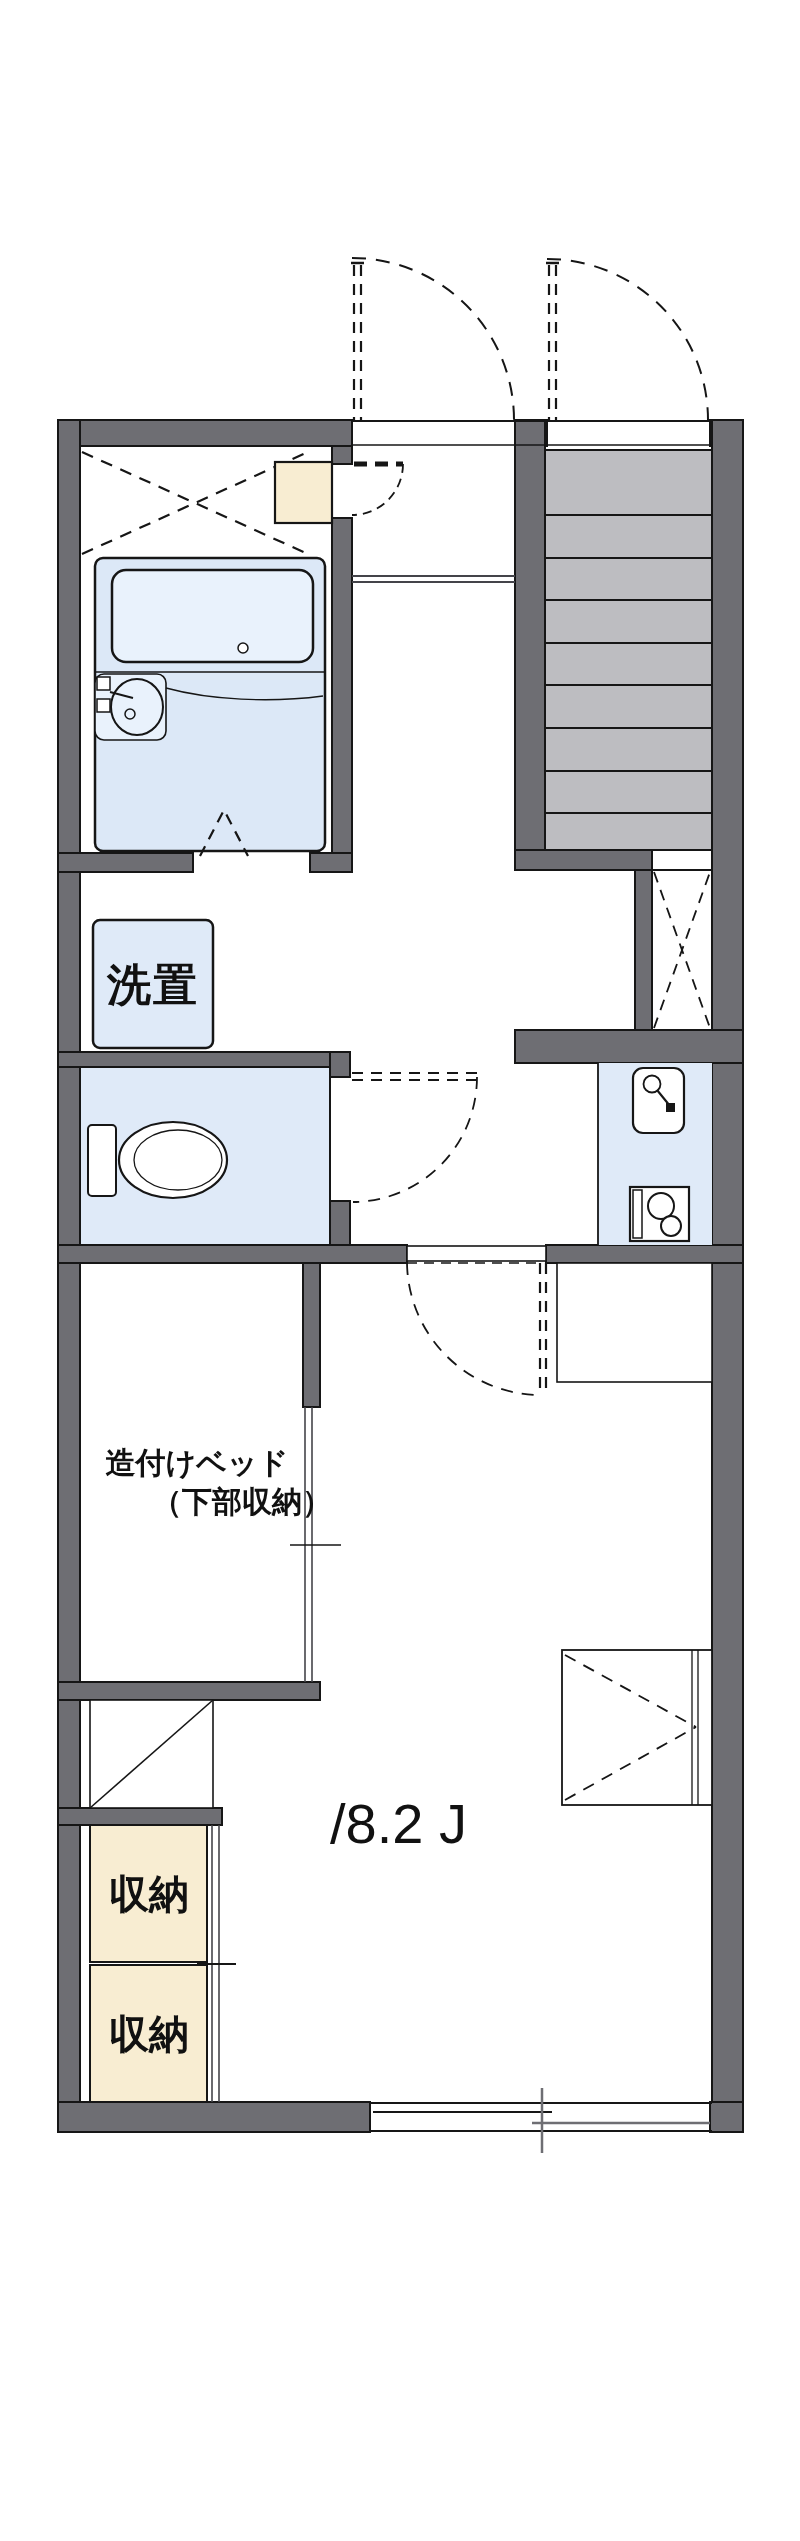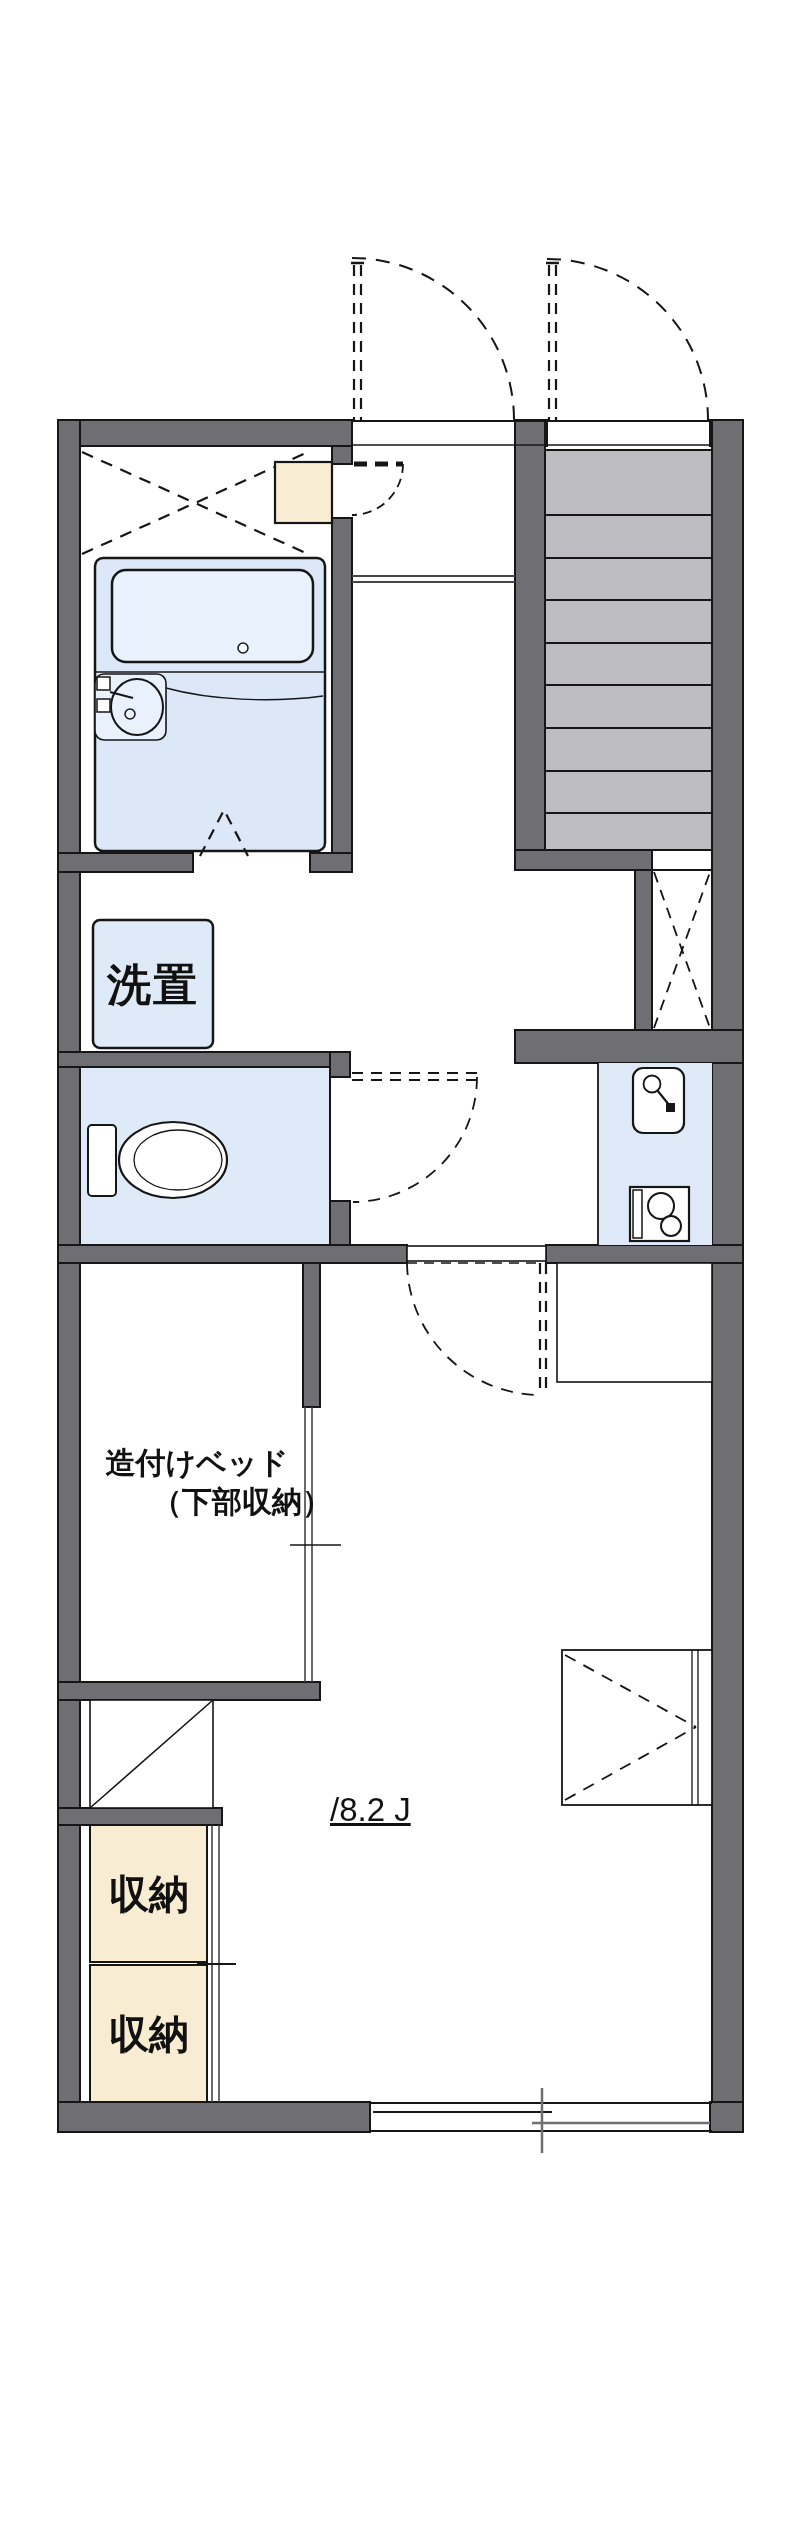--- a/index.html
+++ b/index.html
@@ -8,21 +8,21 @@
     font-family:"Liberation Sans","DejaVu Sans",sans-serif;overflow:hidden;
   }
   #plan-svg{position:absolute;left:0;top:0;}
   .label{position:absolute;color:#111;white-space:nowrap;}
   .label.centered{transform:translate(-50%,-50%);text-align:center;}
   #washer-label{left:153px;top:985px;font-size:44px;font-weight:bold;letter-spacing:2px;}
   #bed-label-1{left:197px;top:1463px;font-size:30px;font-weight:bold;}
   #bed-label-2{left:197px;top:1502px;font-size:30px;font-weight:bold;margin-left:45px;}
   #room-name{left:415px;top:1662px;font-size:78px;font-weight:bold;letter-spacing:4px;}
   #room-area-m2{left:316px;top:1729px;font-size:50px;}
-  #room-area-jo{left:330px;top:1791px;font-size:33px;text-decoration:underline;}
+  #room-area-jo{left:330px;top:1791px;font-size:56px;}
   #storage-label-1{left:149px;top:1894px;font-size:40px;font-weight:bold;}
   #storage-label-2{left:149px;top:2034px;font-size:40px;font-weight:bold;}
 </style>
 </head>
 <body>
 
 <div id="canvas">
 
   <svg id="plan-svg" width="800" height="2541" viewBox="0 0 800 2541">
 

